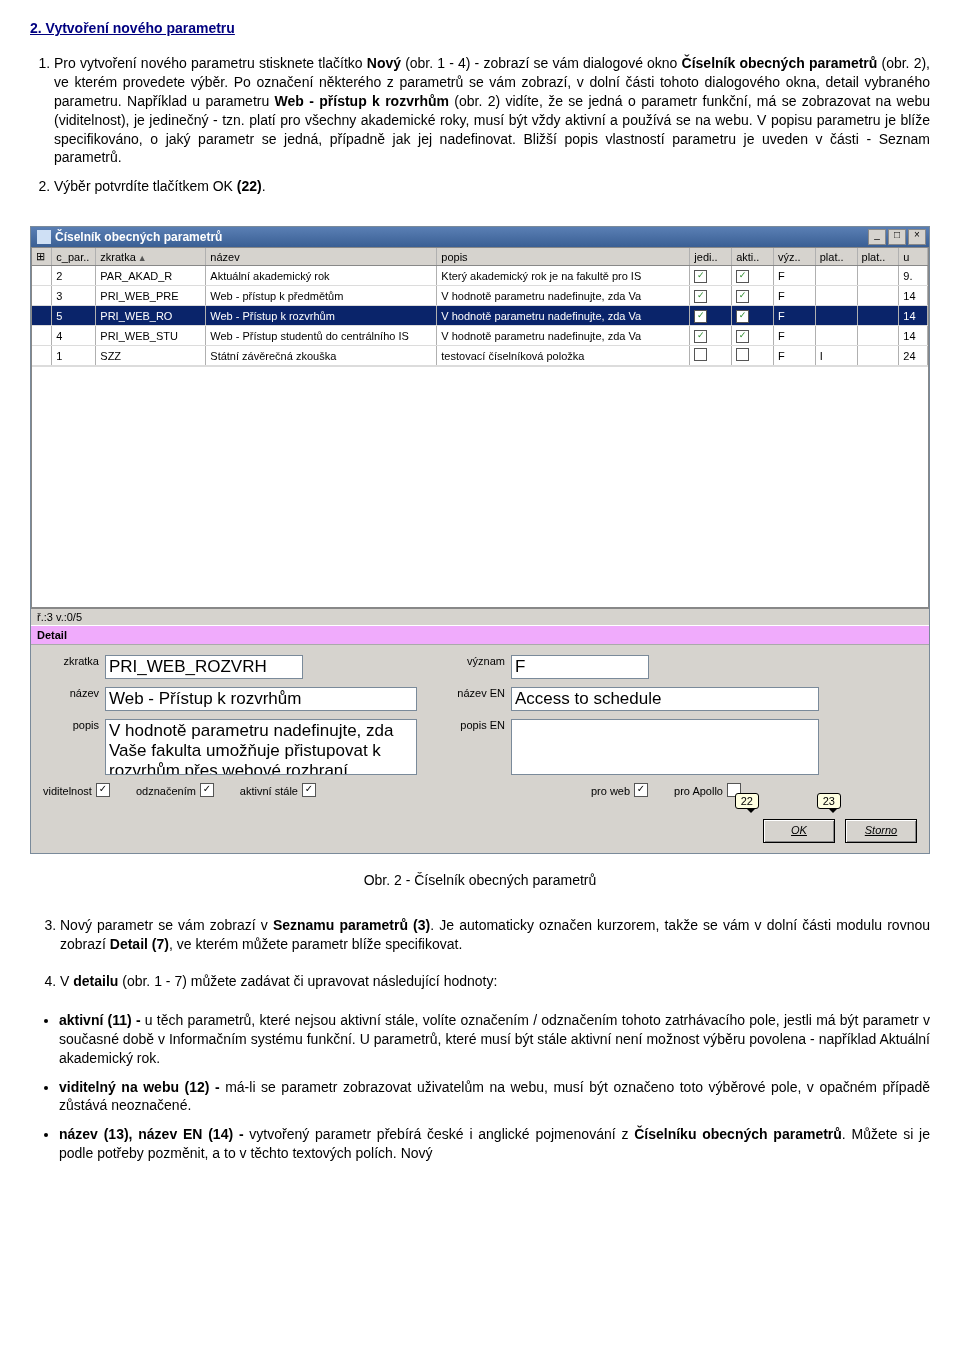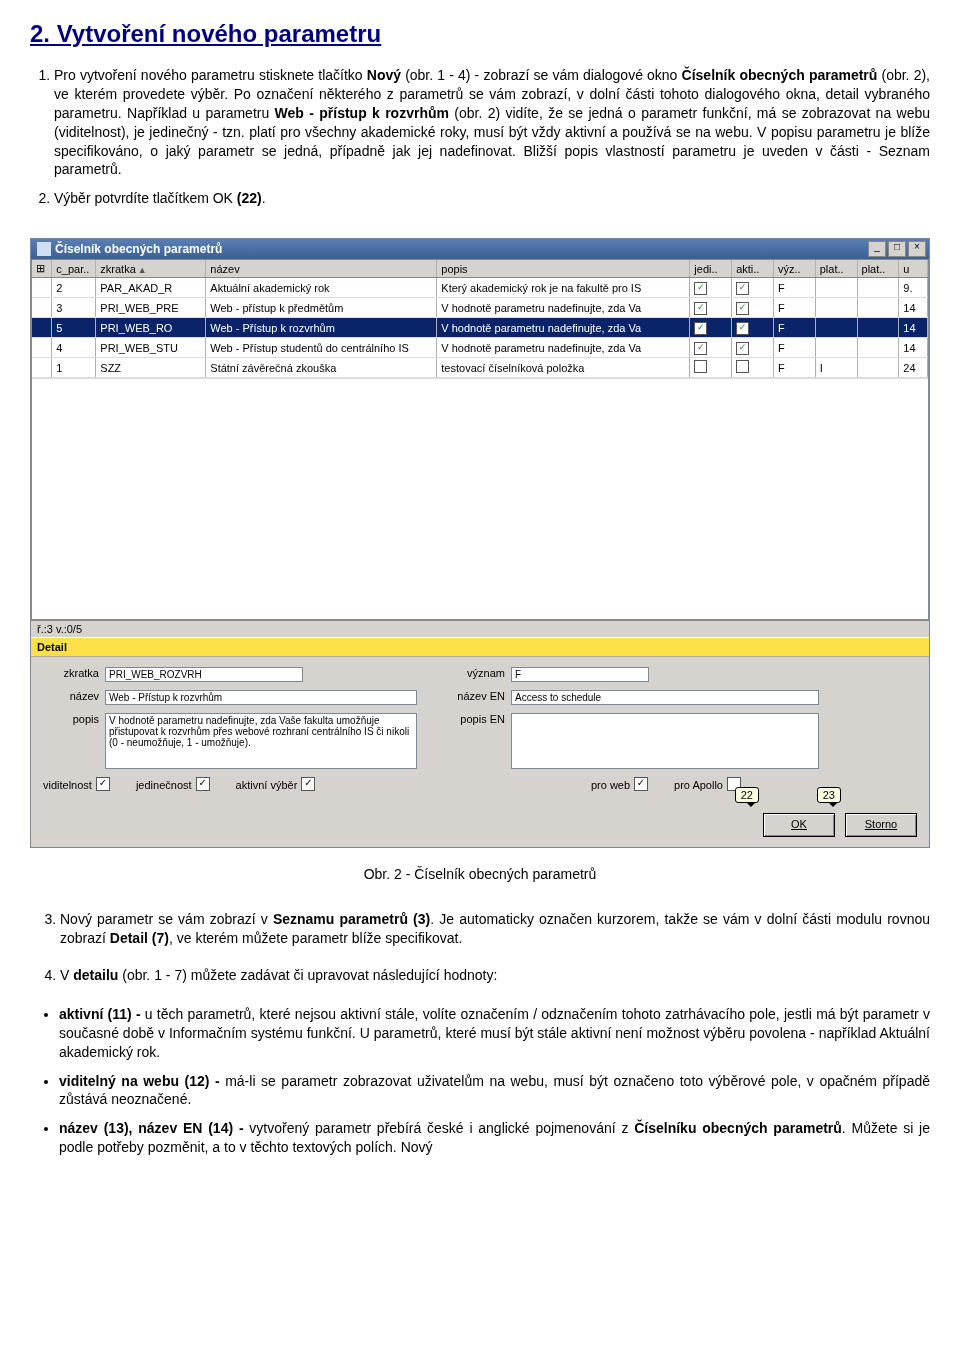--- a/index.html
+++ b/index.html
@@ -5,21 +5,21 @@
   body {
     font-family: Arial, Helvetica, sans-serif;
     font-size: 14px;
     margin: 0;
     padding: 20px 30px;
     background: #fff;
     color: #000;
     width: 900px;
   }
   h2.section-title {
-    font-size: 24px;
+    font-size: 14px;
     font-weight: bold;
     text-decoration: underline;
     color: #000080;
     margin: 0 0 18px 0;
   }
   ol.doc-list {
     margin: 0 0 20px 24px;
     padding: 0;
   }
   ol.doc-list > li {
@@ -94,21 +94,21 @@
     padding: 2px 6px;
     font-size:11px;
     display:flex;
     justify-content:space-between;
   }
   .detail-panel {
     background:#d6d3ce;
     border-top:1px solid #fff;
   }
   .detail-header {
-    background:#fde047;
+    background:#f0abfc;
     font-weight: bold;
     padding: 3px 6px;
     border-bottom:1px solid #aaa;
   }
   .detail-body {
     padding: 10px 12px 8px 12px;
     position: relative;
   }
   .detail-row {
     display:flex;
@@ -121,21 +121,21 @@
     align-items:flex-start;
     gap: 6px;
   }
   .field label {
     min-width: 56px;
     text-align: right;
     color:#000;
   }
   .field input[type="text"], .field textarea {
     font-family: Tahoma, Arial, sans-serif;
-    font-size: 10px;
+    font-size: 17px;
     border:1px solid #7a8a9a;
     background:#fff;
     padding: 1px 3px;
   }
   .field textarea { resize:none; }
   .chk-inline {
     display:flex;
     align-items:flex-end;
     gap:4px;
   }
@@ -167,20 +167,21 @@
   .btn {
     min-width: 70px;
     height: 22px;
     background:#d6d3ce;
     border:1px solid #000;
     box-shadow: inset 1px 1px 0 #fff, inset -1px -1px 0 #888;
     text-align:center;
     line-height:20px;
     cursor:pointer;
     font-size:11px;
+    font-style:italic;
   }
   .btn .accel { text-decoration: underline; }
   .caption {
     text-align:center;
     margin: 14px 0 28px 0;
     font-size: 14px;
   }
   ol.doc-list2 {
     margin: 0 0 20px 24px;
     padding:0;
@@ -367,25 +368,25 @@
           <label style="min-width:62px">popis EN</label>
           <textarea style="width: 300px; height: 52px;"></textarea>
         </div>
       </div>
       <div class="detail-row" style="align-items:center">
         <div class="chk-inline">
           <span>viditelnost</span>
           <span class="chkbox">✓</span>
         </div>
         <div class="chk-inline">
-          <span>jedinečnost</span>
+          <span>odznačením</span>
           <span class="chkbox">✓</span>
         </div>
         <div class="chk-inline">
-          <span>aktivní výběr</span>
+          <span>aktivní stále</span>
           <span class="chkbox">✓</span>
         </div>
         <div style="flex:1"></div>
         <div class="chk-inline">
           <span>pro web</span>
           <span class="chkbox">✓</span>
         </div>
         <div class="chk-inline">
           <span>pro Apollo</span>
           <span class="chkbox"></span>

